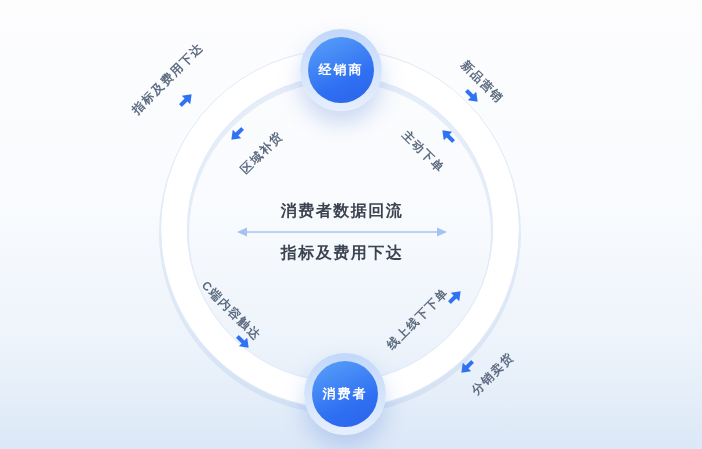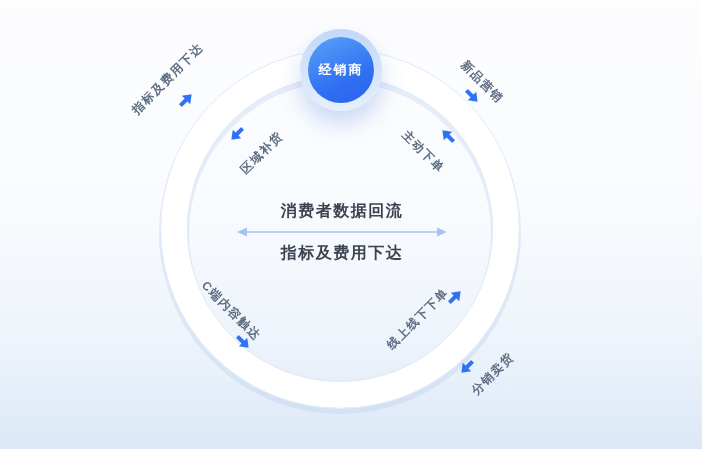--- a/index.html
+++ b/index.html
@@ -102,14 +102,17 @@
   <svg id="a-onoff" class="abs flow-arrow" viewBox="0 0 16 12">
     <path d="M0 4 h8 V0 l8 6 -8 6 V8 H0 Z" fill="#2f72f3"></path>
     </svg>
   <svg id="a-dist" class="abs flow-arrow" viewBox="0 0 16 12">
     <path d="M0 4 h8 V0 l8 6 -8 6 V8 H0 Z" fill="#2f72f3"></path>
     </svg>
 
   <div id="node-dealer" class="node">
     <div class="node-core">经销商</div>
   </div>
+  <div id="node-consumer" class="node">
+    <div class="node-core">消费者</div>
+  </div>
 
 </div>
 
 </body></html>

